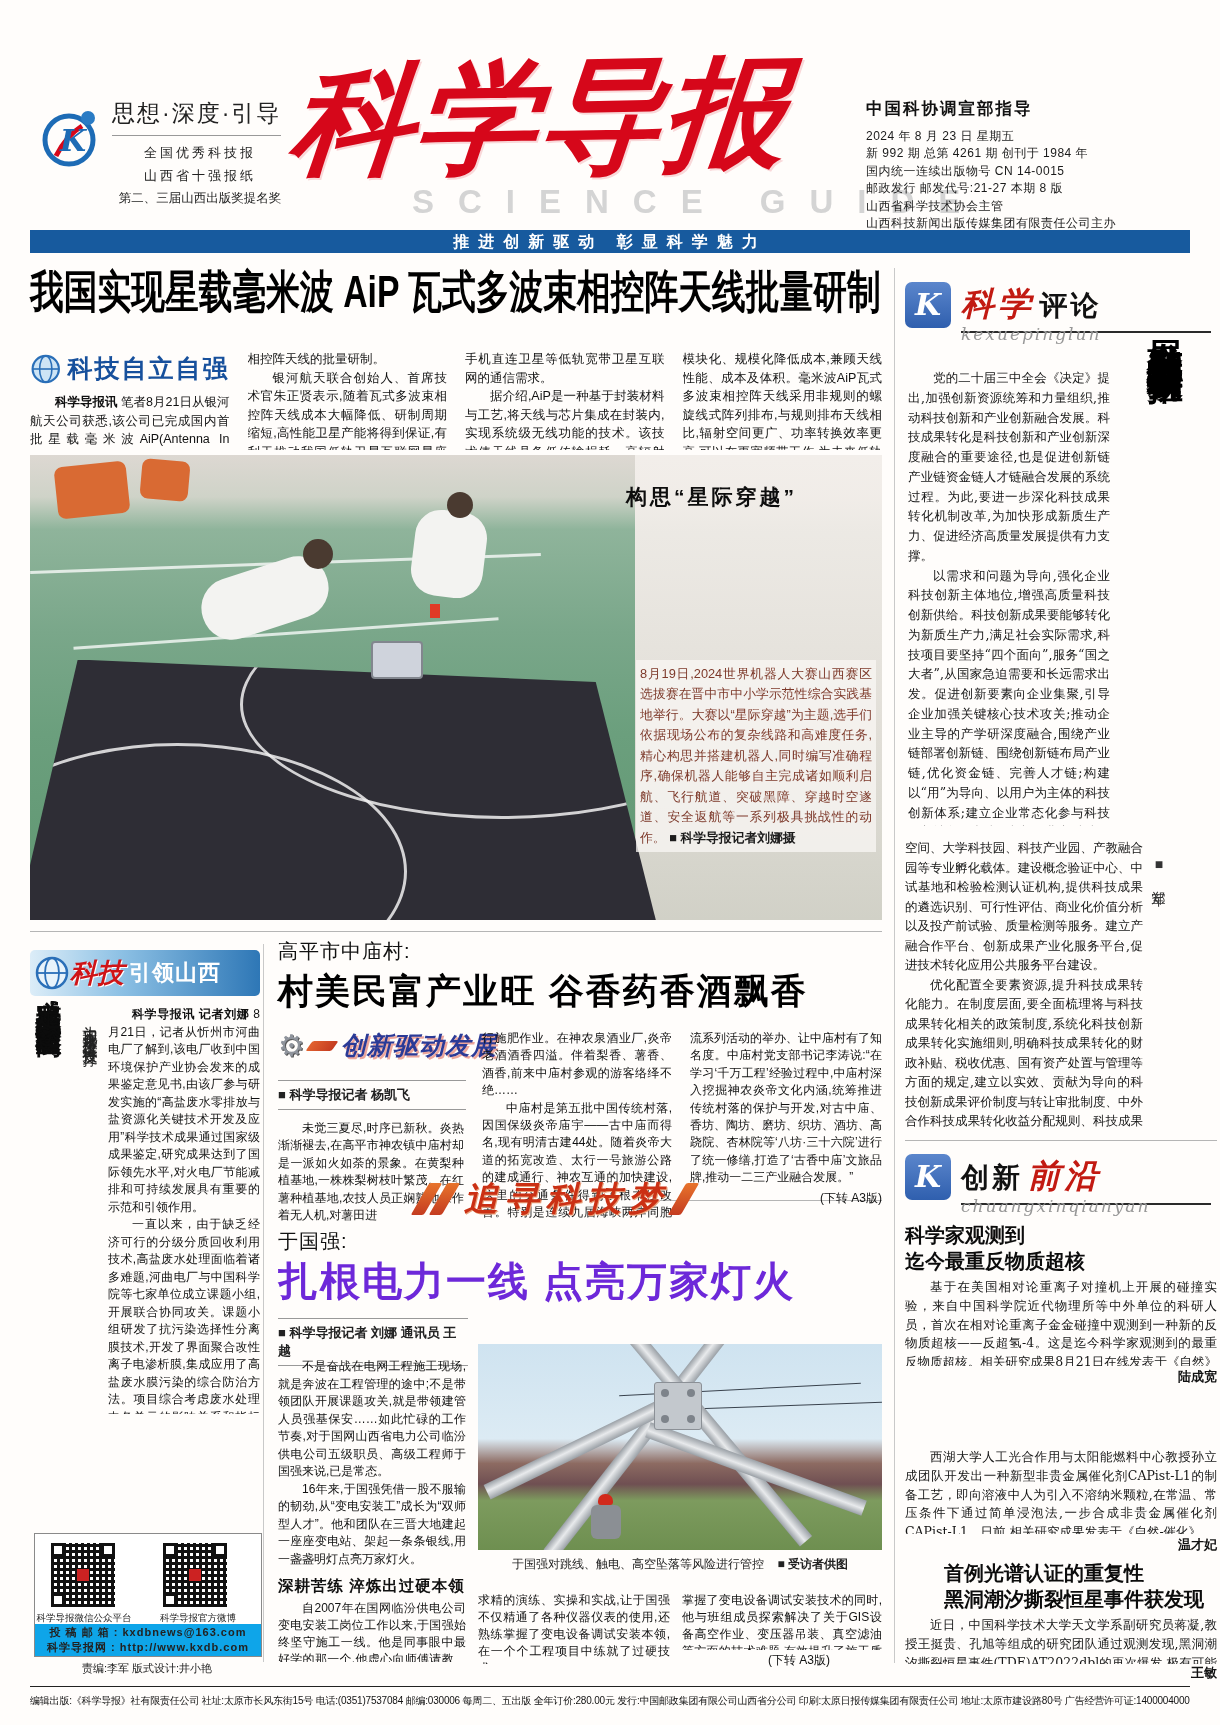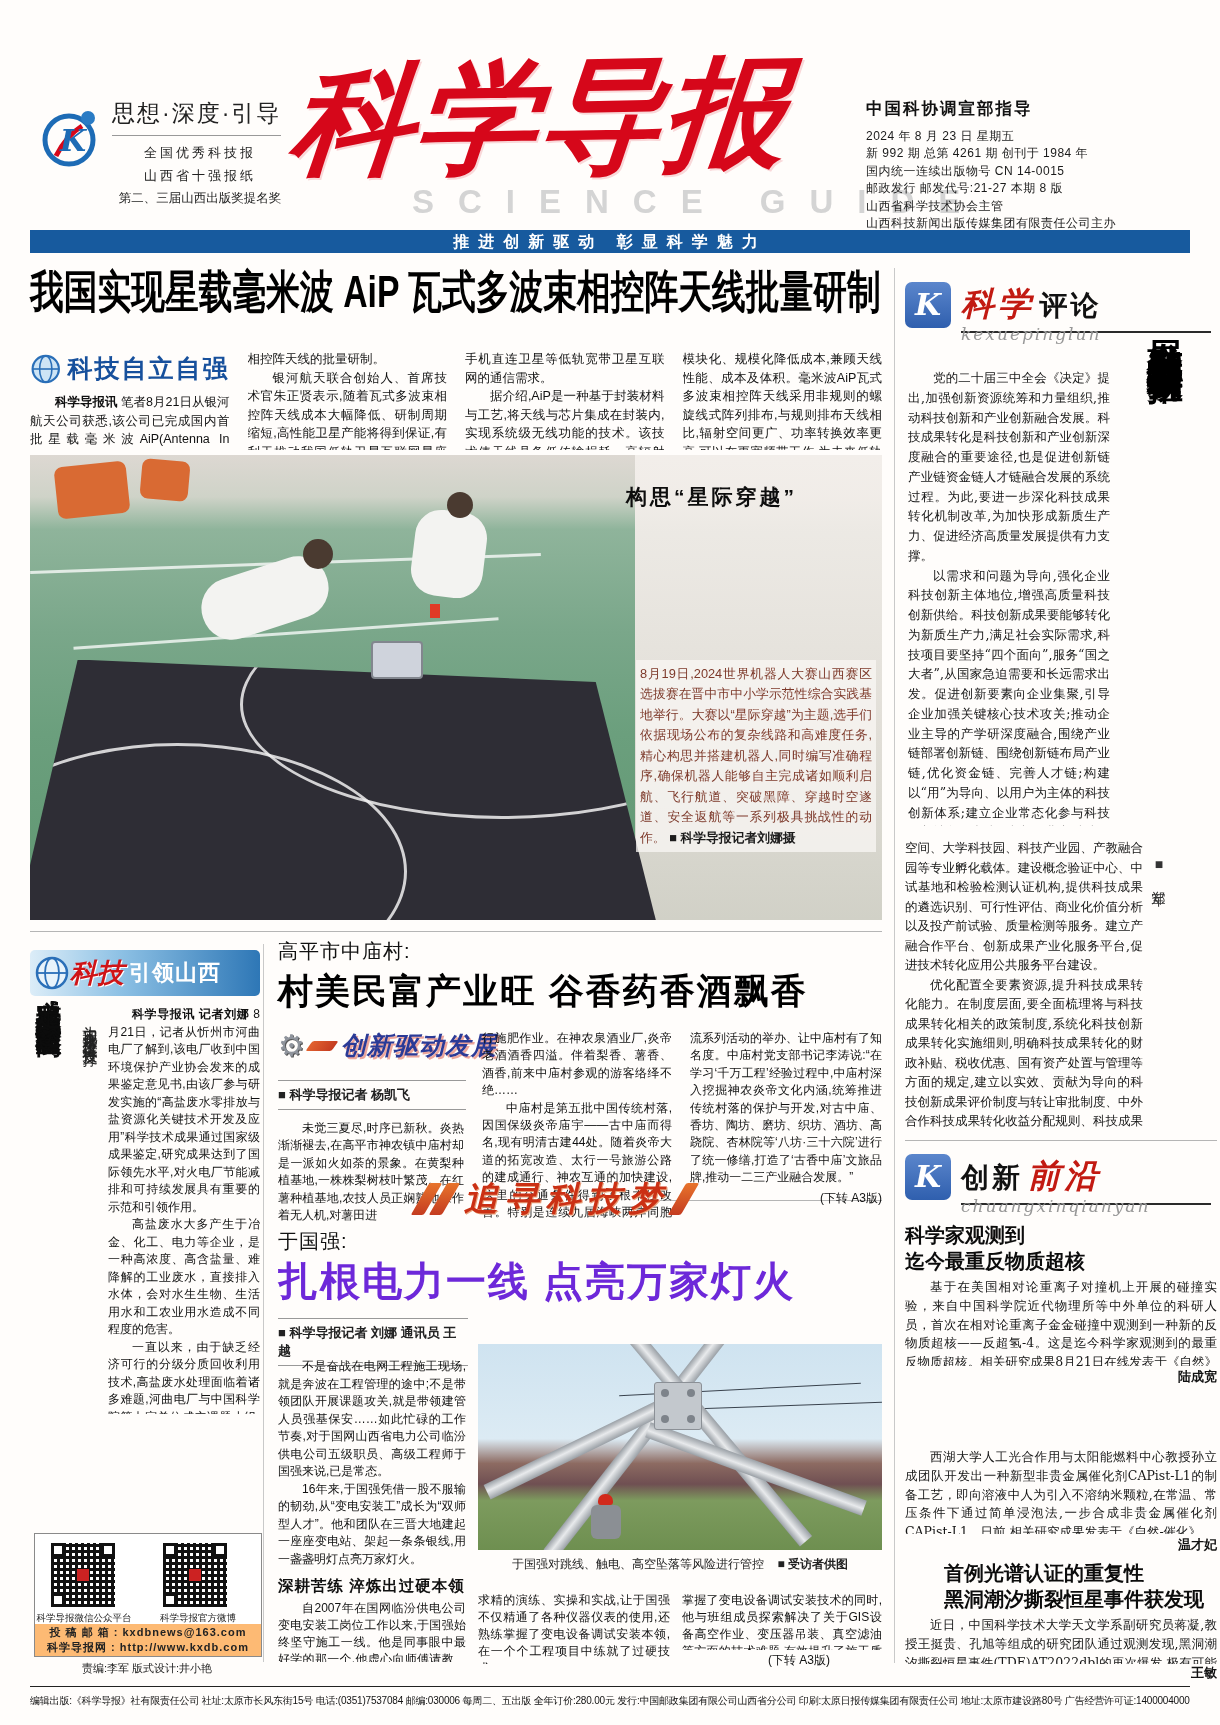--- a/index.html
+++ b/index.html
@@ -69,21 +69,21 @@
   #sx-text{left:108px;top:1006px;width:152px;height:408px;overflow:hidden;font-size:12px;line-height:1.46;}
   #sx-wide{left:34px;top:1420px;width:226px;height:104px;overflow:hidden;font-size:12px;line-height:1.46;}
   
   #qr-box{left:34px;top:1533px;width:226px;height:122px;border:1px solid #8a8a8a;background:#fff;}
   .qr{position:absolute;top:9px;width:64px;height:64px;
       background:repeating-linear-gradient(0deg,#111 0 3px,transparent 3px 6px),
                  repeating-linear-gradient(90deg,#111 0 3px,#fff 3px 6px);}
   .qr .cm{position:absolute;width:14px;height:14px;background:#fff;border:3px solid #111;box-sizing:border-box;}
   .qr .cc{position:absolute;left:26px;top:26px;width:12px;height:12px;background:#c22;}
   .qr-label{position:absolute;top:78px;width:110px;text-align:center;font-size:9.5px;color:#222;}
-  #qr-strip{position:absolute;left:0;right:0;bottom:0;height:32px;background:#fdba74;
+  #qr-strip{position:absolute;left:0;right:0;bottom:0;height:32px;background:#0ea5e9;
             display:flex;flex-direction:column;justify-content:center;align-items:center;}
   #qr-strip p{font-size:11px;font-weight:bold;letter-spacing:1px;color:#222;line-height:1.35;}
   #credit-line{left:34px;top:1661px;width:226px;text-align:center;font-size:11px;color:#222;}
   
   #vg-kicker{left:278px;top:938px;font-size:20px;color:#111;letter-spacing:1px;}
   #vg-hl{left:278px;top:968px;font-size:35px;font-weight:900;letter-spacing:2px;color:#000;white-space:nowrap;}
   #vg-badge{left:278px;top:1028px;display:flex;align-items:center;gap:4px;}
   #vg-badge .gear{font-size:30px;color:#8f949c;text-shadow:1px 1px 0 #555;}
   #vg-badge .comet{width:26px;height:10px;background:linear-gradient(90deg,#e2622f,#c43c20);
                    transform:skewX(-35deg);border-radius:2px;margin-right:2px;}
@@ -241,21 +241,20 @@
       <ellipse cx="18" cy="18" rx="7" ry="15" fill="none" stroke="#2a6fb8" stroke-width="1.8"></ellipse>
       <line x1="3" y1="18" x2="33" y2="18" stroke="#2a6fb8" stroke-width="1.8"></line>
     </svg>
     <span class="red">科技</span>
     <span class="wht">引领山西</span>
   </div>
   <div id="sx-vh" class="abs">河曲一“高盐水”项目通过国家级成果鉴定</div>
   <div id="sx-vs" class="abs">为实现废水零排放提供科技支撑</div>
   <div id="sx-text" class="abs jtxt">
     <p class="ind"><b>科学导报讯 记者刘娜</b> <span>8月21日，记者从忻州市河曲电厂了解到,该电厂收到中国环境保护产业协会发来的成果鉴定意见书,由该厂参与研发实施的“高盐废水零排放与盐资源化关键技术开发及应用”科学技术成果通过国家级成果鉴定,研究成果达到了国际领先水平,对火电厂节能减排和可持续发展具有重要的示范和引领作用。</span></p>
-    <p class="ind">高盐废水大多产生于冶金、化工、电力等企业，是一种高浓度、高含盐量、难降解的工业废水，直接排入水体，会对水生生物、生活用水和工农业用水造成不同程度的危害。</p>
     <p class="ind">一直以来，由于缺乏经济可行的分级分质回收利用技术,高盐废水处理面临着诸多难题,河曲电厂与中国科学院等七家单位成立课题小组,开展联合协同攻关。课题小组研发了抗污染选择性分离膜技术,开发了界面聚合改性离子电渗析膜,集成应用了高盐废水膜污染的综合防治方法。项目综合考虑废水处理中各单元的影响关系和指标控制策略,创新构建高盐废水零排放与盐资源化集成技术,为高盐废水零排放与盐资源化处理提供了一种高效、低成本的工艺技术和装备。</p>
   </div>
 
   <div id="qr-box" class="abs">
     <div class="qr" style="left:16px;">
       <span class="cm" style="left:0;top:0;"></span>
         <span class="cm" style="right:0;top:0;"></span>
         <span class="cm" style="left:0;bottom:0;"></span>
         <span class="cc"></span>
     </div>

